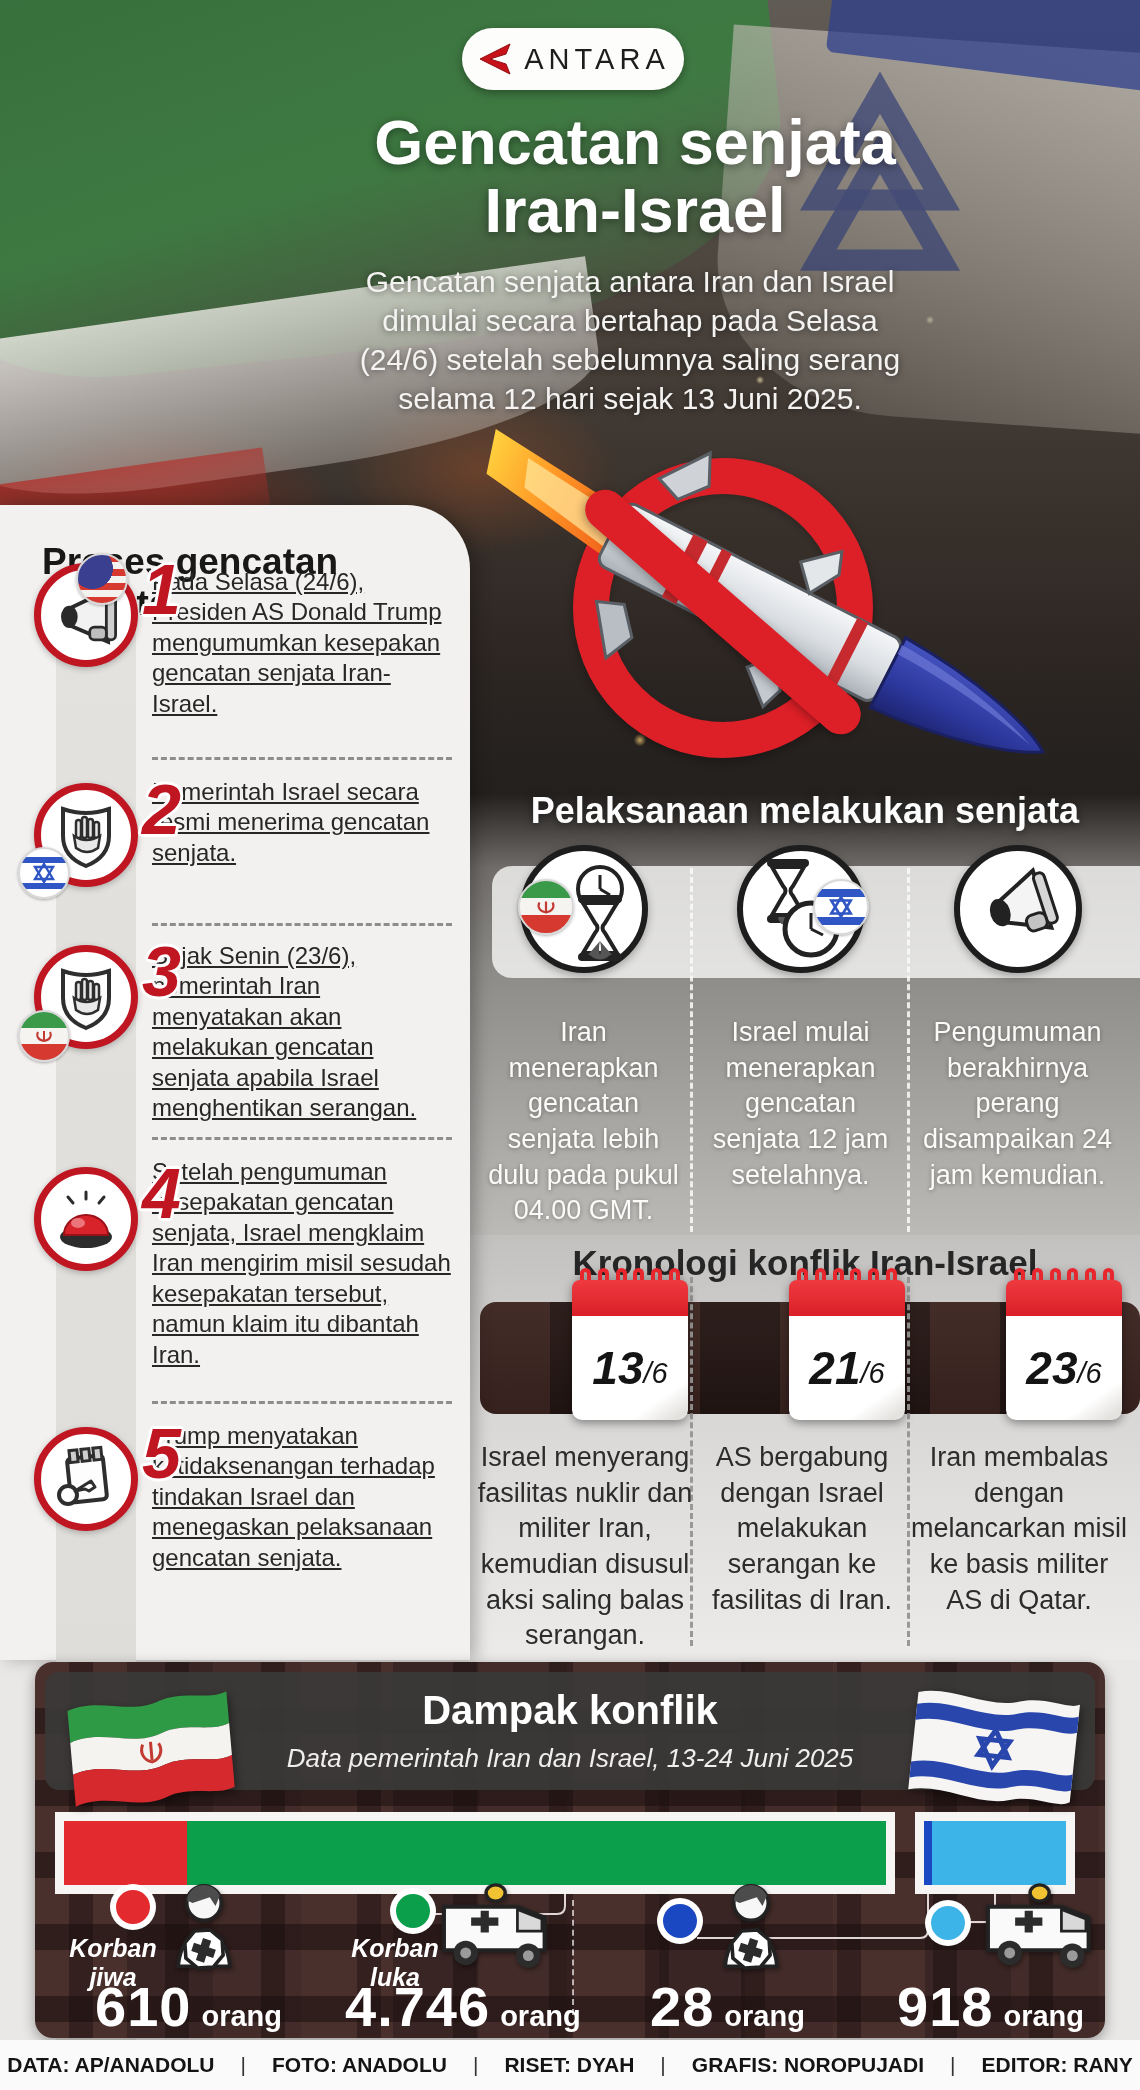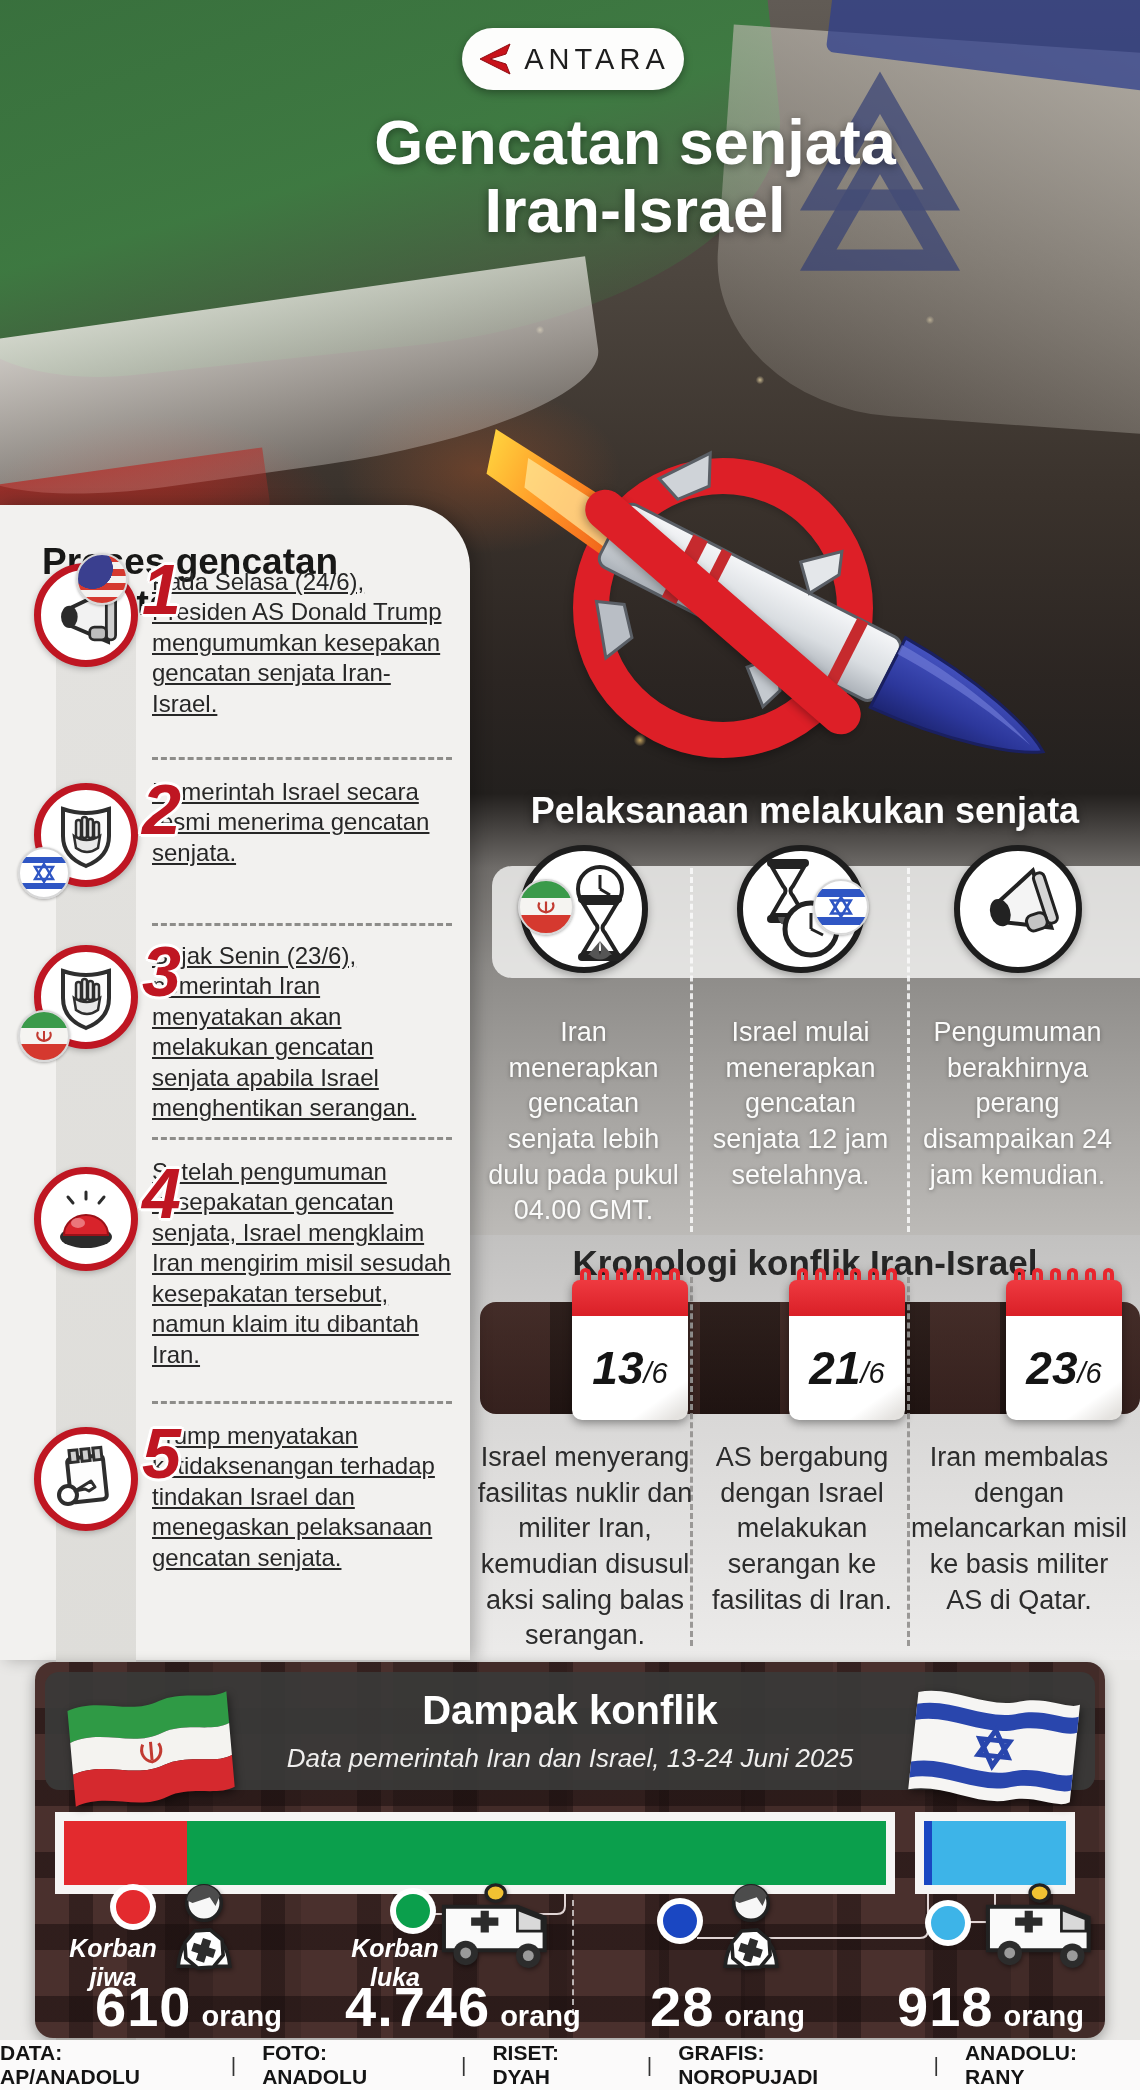--- a/index.html
+++ b/index.html
@@ -250,20 +250,21 @@
     <svg width="38" height="34" viewBox="0 0 38 34">
       <path d="M34,2 L4,17 L34,32 L30,22 L14,17 L30,12 Z" fill="#c8121a" stroke="#8e0d13" stroke-width="1"></path>
     </svg>
     <span class="antara-text">ANTARA</span>
   </div>
 
   <div class="main-title">
     <div>Gencatan senjata</div>
     <div>Iran-Israel</div>
   </div>
+  <div class="intro">Gencatan senjata antara Iran dan Israel dimulai secara bertahap pada Selasa (24/6) setelah sebelumnya saling serang selama 12 hari sejak 13 Juni 2025.</div>
 
   <div class="missile-zone">
     <div class="no-ring"></div>
     <svg class="missile-svg" width="700" height="470" viewBox="0 0 700 470">
       <defs>
         <linearGradient id="gbody" x1="0" y1="0" x2="0" y2="1">
           <stop offset="0" stop-color="#f5f6f8"></stop>
             <stop offset="0.55" stop-color="#d9dde1"></stop>
             <stop offset="1" stop-color="#aab0b7"></stop>
         </linearGradient>
@@ -646,16 +647,16 @@
 
   <div class="footer">
     <span>DATA: AP/ANADOLU</span>
     <span class="pipe">|</span>
     <span>FOTO: ANADOLU</span>
     <span class="pipe">|</span>
     <span>RISET: DYAH</span>
     <span class="pipe">|</span>
     <span>GRAFIS: NOROPUJADI</span>
     <span class="pipe">|</span>
-    <span>ANADOLU: RANY</span>
+    <span>EDITOR: RANY</span>
   </div>
 
 </div>
 
 </body></html>

